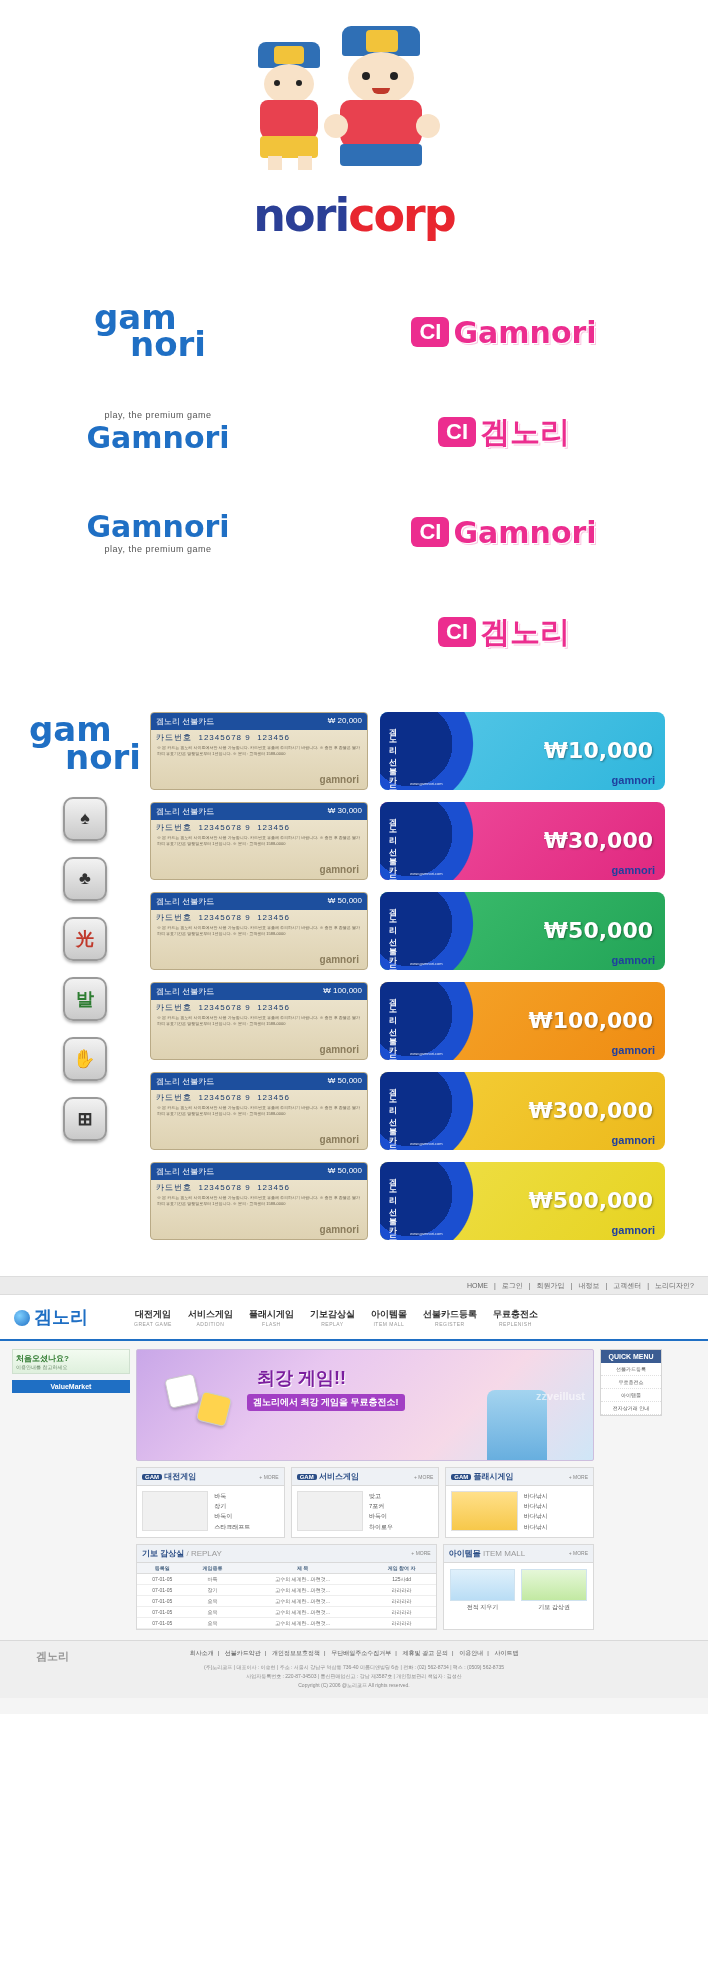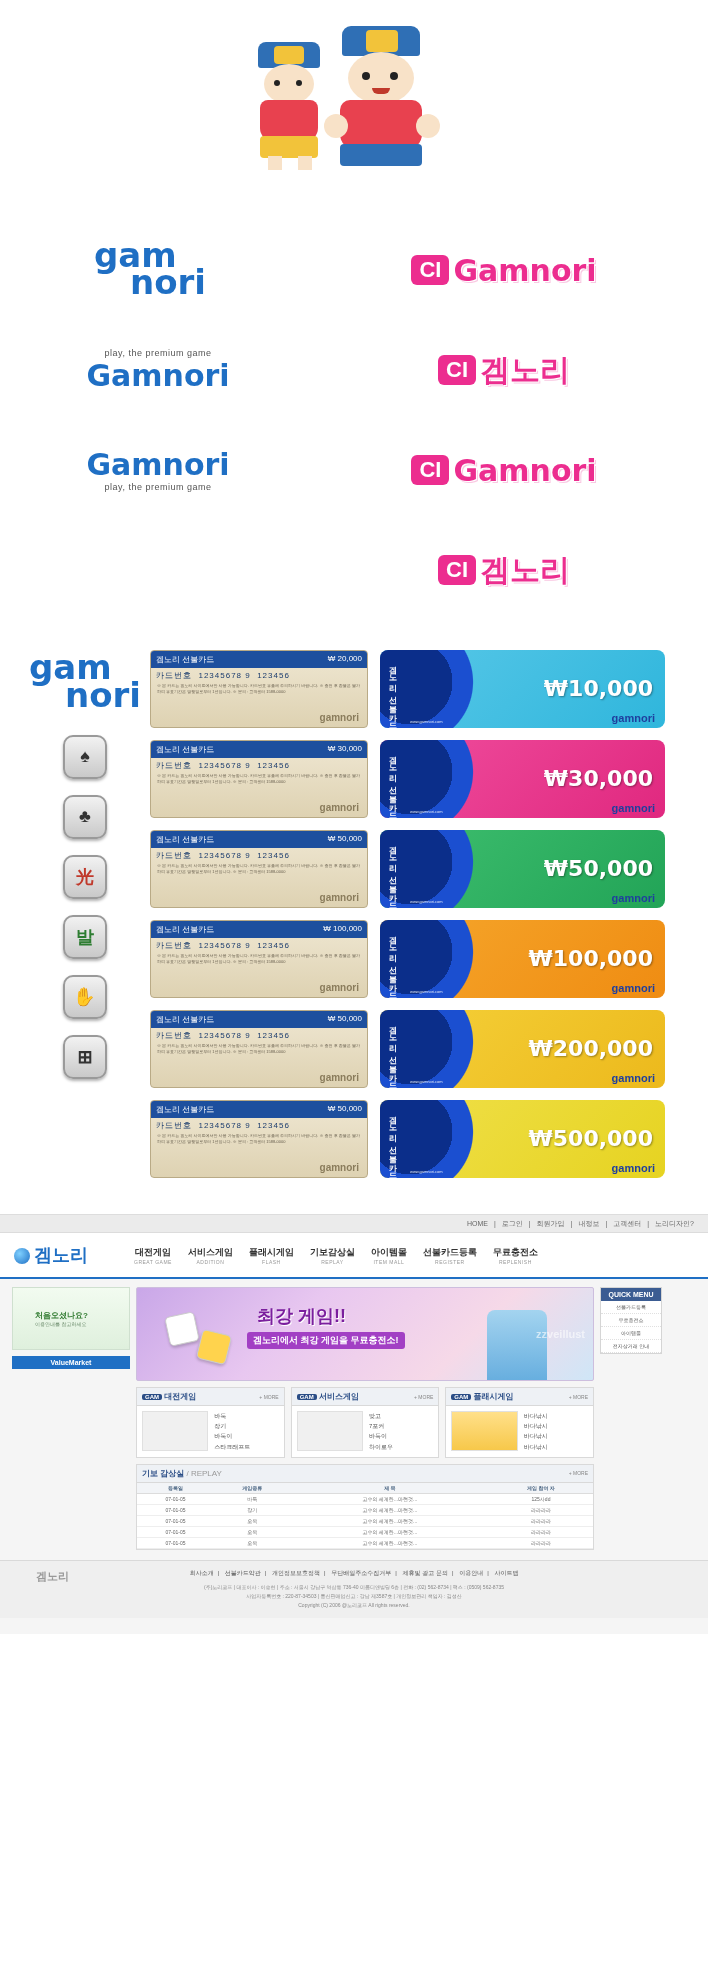--- a/index.html
+++ b/index.html
@@ -136,21 +136,21 @@
   .login-sub { font-size: 6px; color:#888; margin-bottom: 5px;}
   .login-form { display:flex; gap:4px; align-items:stretch; }
   .login-inputs { flex:1; display:flex; flex-direction:column; gap:3px; }
   .login-inputs input { border:1px solid #c8c8c8; height:13px; font-size:6px; padding:0 3px; width:100%; }
   .login-btn { width: 28px; background:linear-gradient(#5a86c8,#2f5ba0); color:#fff; border:none;
     font-size:5px; border-radius:2px; cursor:pointer;}
   .login-opts { display:flex; gap:4px; margin-top:5px; }
   .opt { flex:1; border:1px solid #d5d5d5; background:#f7f7f7; font-size:5px; color:#666; text-align:center; padding:2px 0;}
 
   .banner {
-    height: 94px; border:1px solid #cdbede; border-radius:2px;
+    height: 112px; border:1px solid #cdbede; border-radius:2px;
     background: linear-gradient(135deg,#c9a7e8 0%, #e8c7f0 35%, #f6d9e8 70%, #cfe6f7 100%);
     position:relative; overflow:hidden;
   }
   .banner .t1 { position:absolute; left: 120px; top: 16px; font-size: 18px; font-weight:bold; color:#7b1f9e;
     text-shadow: 1px 1px 0 #fff;}
   .banner .t2 { position:absolute; left: 110px; top: 44px; font-size: 9px; font-weight:bold; color:#fff;
     background:#a23fc4; padding:2px 6px; border-radius:3px;}
   .banner .dice { position:absolute; width:30px; height:30px; background:#fff; border:1px solid #ccc;
     border-radius:5px; box-shadow:0 2px 3px rgba(0,0,0,.2);}
   .banner .d1 { left: 30px; top: 26px; transform: rotate(-12deg); }
@@ -171,21 +171,21 @@
 
   .item-box { display:flex; gap:6px; padding:6px; }
   .item-card { flex:1; text-align:center; }
   .item-card .img { height: 32px; background:linear-gradient(#dff0fb,#b9ddf5); border:1px solid #cfe2ef;}
   .item-card .cap { font-size:6px; color:#555; margin-top:2px;}
 
   .quick { background:#fff; border:1px solid #d5d5d5; }
   .quick-h { background:#3b5c92; color:#fff; font-size:7px; text-align:center; padding:3px 0; font-weight:bold;}
   .quick-i { font-size:5px; color:#555; padding:3px 2px; border-bottom:1px dotted #e0e0e0; text-align:center;}
 
-  .promo { border:1px solid #cfe0cf; background:linear-gradient(#f2fbf0,#dff0dd); padding:22px; margin-bottom:6px;}
+  .promo { border:1px solid #cfe0cf; background:linear-gradient(#f2fbf0,#dff0dd); padding:3px; margin-bottom:6px;}
   .promo .p1 { font-size:8px; font-weight:bold; color:#2f7a2f;}
   .promo .p2 { font-size:5px; color:#6a8a6a;}
   .vm { margin-top:4px; background:#1f6fc4; color:#fff; font-size:7px; text-align:center; padding:3px 0; font-weight:bold;}
 
   .footer { margin-top: 10px; border-top:1px solid #d9d9d9; background:#efefef; padding: 8px 14px; }
   .f-links { font-size: 6px; color:#555; text-align:center; margin-bottom: 5px; }
   .f-links span { margin: 0 4px; }
   .f-addr { font-size: 5px; color:#888; text-align:center; line-height: 1.8; }
   .f-logo { position:absolute; left: 22px; font-size: 11px; color:#999; font-weight:bold;}
   .footer-inner { position:relative; }
@@ -220,20 +220,25 @@
           <div style="position:absolute;left:66px;top:46px;width:8px;height:8px;background:#222;border-radius:50%;"></div>
           <div style="position:absolute;left:48px;top:62px;width:18px;height:6px;background:#c0392b;border-radius:0 0 6px 6px;"></div>
           <div style="position:absolute;left:16px;top:74px;width:82px;height:50px;background:#e8414f;border-radius:10px 10px 16px 16px;"></div>
           <div style="position:absolute;left:16px;top:118px;width:82px;height:22px;background:#2f6fb5;border-radius:4px;"></div>
           <div style="position:absolute;left:0;top:88px;width:24px;height:24px;background:#f8e2c8;border-radius:50%;"></div>
           <div style="position:absolute;left:92px;top:88px;width:24px;height:24px;background:#f8e2c8;border-radius:50%;"></div>
         </div>
       </div>
     </div>
 
+    <div class="noricorp-wrap">
+      <span class="noricorp">
+        <span class="n1">nori</span><span class="n2">corp</span>
+      </span>
+    </div>
 
     <div class="logo-grid">
 
       <div class="logo-row">
         <div class="logo-col-l">
           <span class="gam-stack">
             <div class="t1"><span>gam</span></div>
             <div class="t2"><span>nori</span></div>
           </span>
         </div>
@@ -409,21 +414,21 @@
       <div class="prepaid" style="background:linear-gradient(135deg,#f6a72c,#ef8c12)">
         <div class="swirl"></div>
         <div class="vlabel">겜노리 선불카드</div>
         <div class="amt">₩100,000</div>
         <div class="small">www.gamnori.com</div>
         <div class="brand">gamnori</div>
       </div>
       <div class="prepaid" style="background:linear-gradient(135deg,#f5d13a,#ecb91c)">
         <div class="swirl"></div>
         <div class="vlabel">겜노리 선불카드</div>
-        <div class="amt">₩200,000</div>
+        <div class="amt">₩300,000</div>
         <div class="small">www.gamnori.com</div>
         <div class="brand">gamnori</div>
       </div>
       <div class="prepaid" style="background:linear-gradient(135deg,#f0e04a,#e6d321)">
         <div class="swirl"></div>
         <div class="vlabel">겜노리 선불카드</div>
         <div class="amt">₩500,000</div>
         <div class="small">www.gamnori.com</div>
         <div class="brand">gamnori</div>
       </div>
@@ -592,20 +597,36 @@
                 <tr>
                   <td>07-01-05</td>
                   <td>오목</td>
                   <td>고수의 세계란...마련것...</td>
                   <td>라라라라</td>
                 </tr>
               </tbody>
             </table>
           </div>
 
+          <div class="panel" style="flex:1;margin:0;">
+            <div class="panel-h">
+              <span><span>아이템몰</span> <span style="font-weight:normal;color:#999">ITEM MALL</span></span>
+              <span class="more">+ MORE</span>
+            </div>
+            <div class="item-box">
+              <div class="item-card">
+                <div class="img"></div>
+                <div class="cap">전적 지우기</div>
+              </div>
+              <div class="item-card">
+                <div class="img" style="background:linear-gradient(#e5f7d8,#c2e9a2)"></div>
+                <div class="cap">기보 감상권</div>
+              </div>
+            </div>
+          </div>
         </div>
       </div>
 
       <div class="col-right">
         <div class="quick">
           <div class="quick-h">QUICK MENU</div>
           <div class="quick-i">선불카드등록</div>
           <div class="quick-i">무료충전소</div>
           <div class="quick-i">아이템몰</div>
           <div class="quick-i">전자상거래 안내</div>

